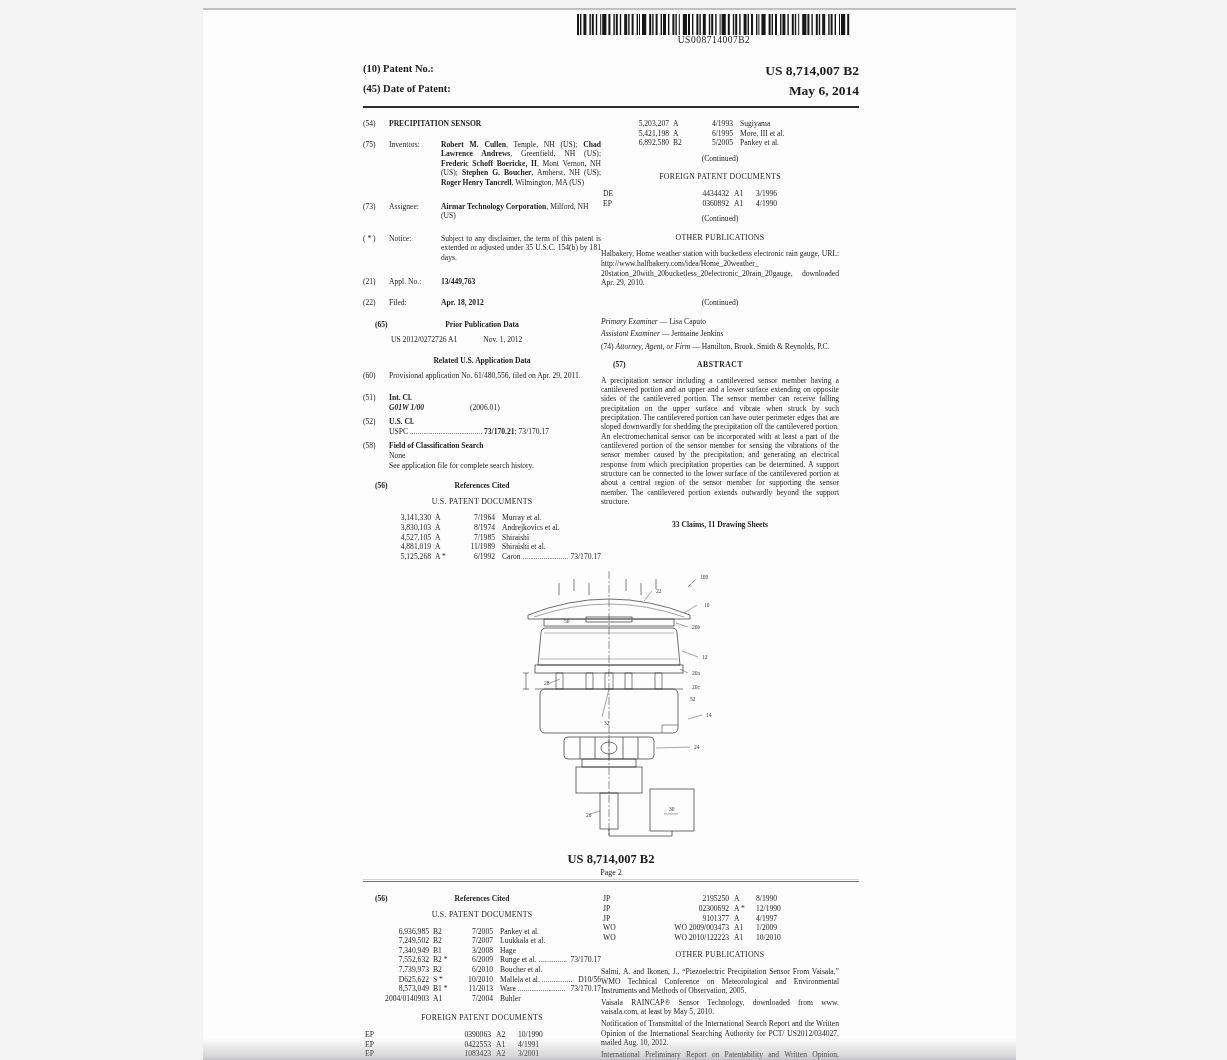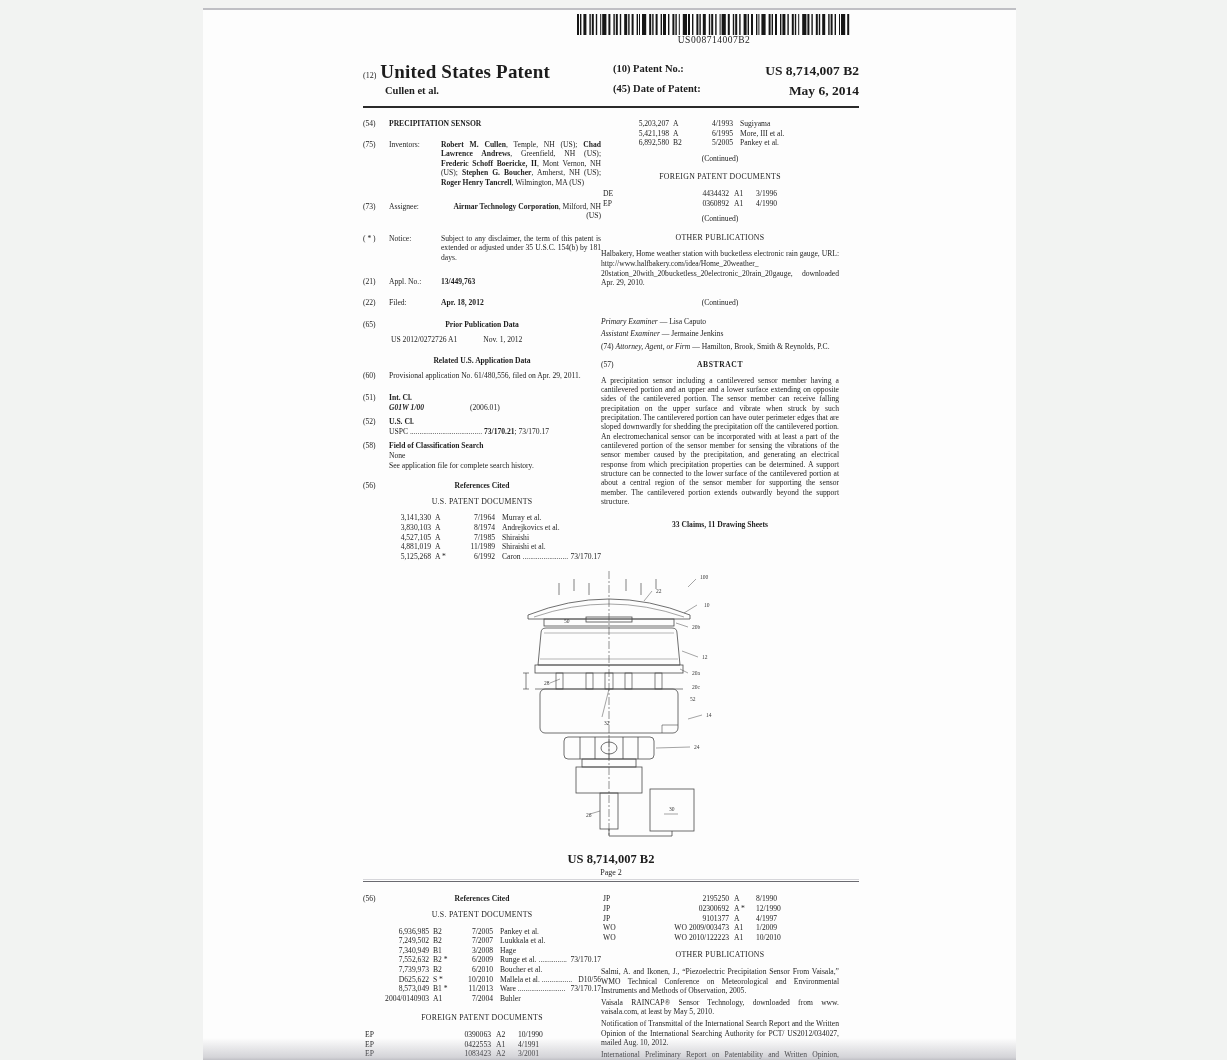--- a/index.html
+++ b/index.html
@@ -32,21 +32,21 @@
   
   .cols{display:flex;margin-top:11px;font-size:7.6px;line-height:9.6px;}
   .col{width:238px;}
 
   .bib{display:flex;margin-bottom:11px;}
   .bib .num{width:26px;flex:none;}
   .bib .lab{width:52px;flex:none;}
   .bib .txt{flex:1;text-align:justify;}
   .b{font-weight:bold;} .i{font-style:italic;}
   .c-head{text-align:center;font-weight:bold;position:relative;margin-bottom:6px;}
-  .c-head .num{position:absolute;left:0;font-weight:normal;}
+  .c-head .num{position:absolute;left:12px;font-weight:bold;}
   .c-sub{text-align:center;margin-bottom:7px;letter-spacing:.3px;font-size:7.8px;}
   .pubdata{display:flex;margin:0 0 11px 28px;gap:26px;}
   .continued{text-align:center;margin:6px 0 9px 0;}
 
   .ref-row{display:flex;padding-left:12px;}
   .rr-num{width:56px;text-align:right;flex:none;}
   .rr-kind{width:24px;padding-left:4px;flex:none;}
   .rr-date{width:36px;text-align:right;flex:none;}
   .rr-name{padding-left:7px;flex:none;}
   .rr-leader{flex:1;overflow:hidden;white-space:nowrap;padding:0 2px;}
@@ -148,25 +148,20 @@
             <rect x="255.60000000000008" y="0" width="2" height="21" fill="#161616"></rect>
             <rect x="259.6000000000001" y="0" width="1.4" height="21" fill="#161616"></rect>
             <rect x="264.00000000000006" y="0" width="1" height="21" fill="#161616"></rect>
             <rect x="266.00000000000006" y="0" width="4.199999999999999" height="21" fill="#161616"></rect>
             <rect x="272.20000000000005" y="0" width="2" height="21" fill="#161616"></rect>
           </svg>
         <div class="barcode-text">US008714007B2</div>
       </div>
 
       <div class="pat-header">
-        <div class="ph-left">
-          <span class="ph-tag">(12)</span>
-          <span class="ph-title">United States Patent</span>
-          <div class="ph-byline">Cullen et al.</div>
-        </div>
         <div class="ph-right">
           <div class="ph-row">
             <span class="lbl">(10) Patent No.:</span>
             <span class="val">US 8,714,007 B2</span>
           </div>
           <div class="ph-row">
             <span class="lbl">(45) Date of Patent:</span>
             <span class="val">May 6, 2014</span>
           </div>
         </div>
@@ -183,21 +178,21 @@
 
           <div class="bib" style="margin-bottom:14px">
             <span class="num">(75)</span>
             <span class="lab">Inventors:</span>
             <span class="txt"><span class="b">Robert M. Cullen</span><span>, Temple, NH (US); </span><span class="b">Chad Lawrence Andrews</span><span>, Greenfield, NH (US); </span><span class="b">Frederic Schoff Boericke, II</span><span>, Mont Vernon, NH (US); </span><span class="b">Stephen G. Boucher</span><span>, Amherst, NH (US); </span><span class="b">Roger Henry Tancrell</span><span>, Wilmington, MA (US)</span></span>
           </div>
 
           <div class="bib" style="margin-bottom:13px">
             <span class="num">(73)</span>
             <span class="lab">Assignee:</span>
-            <span class="txt" style="text-align:right"><span class="b">Airmar Technology Corporation</span><span>, Milford, NH (US)</span></span>
+            <span class="txt" style="text-align:left"><span class="b">Airmar Technology Corporation</span><span>, Milford, NH (US)</span></span>
           </div>
 
           <div class="bib" style="margin-bottom:14px">
             <span class="num">( * )</span>
             <span class="lab">Notice:</span>
             <span class="txt">Subject to any disclaimer, the term of this patent is extended or adjusted under 35 U.S.C. 154(b) by 181 days.</span>
           </div>
 
           <div class="bib" style="margin-bottom:12px">
             <span class="num">(21)</span>

